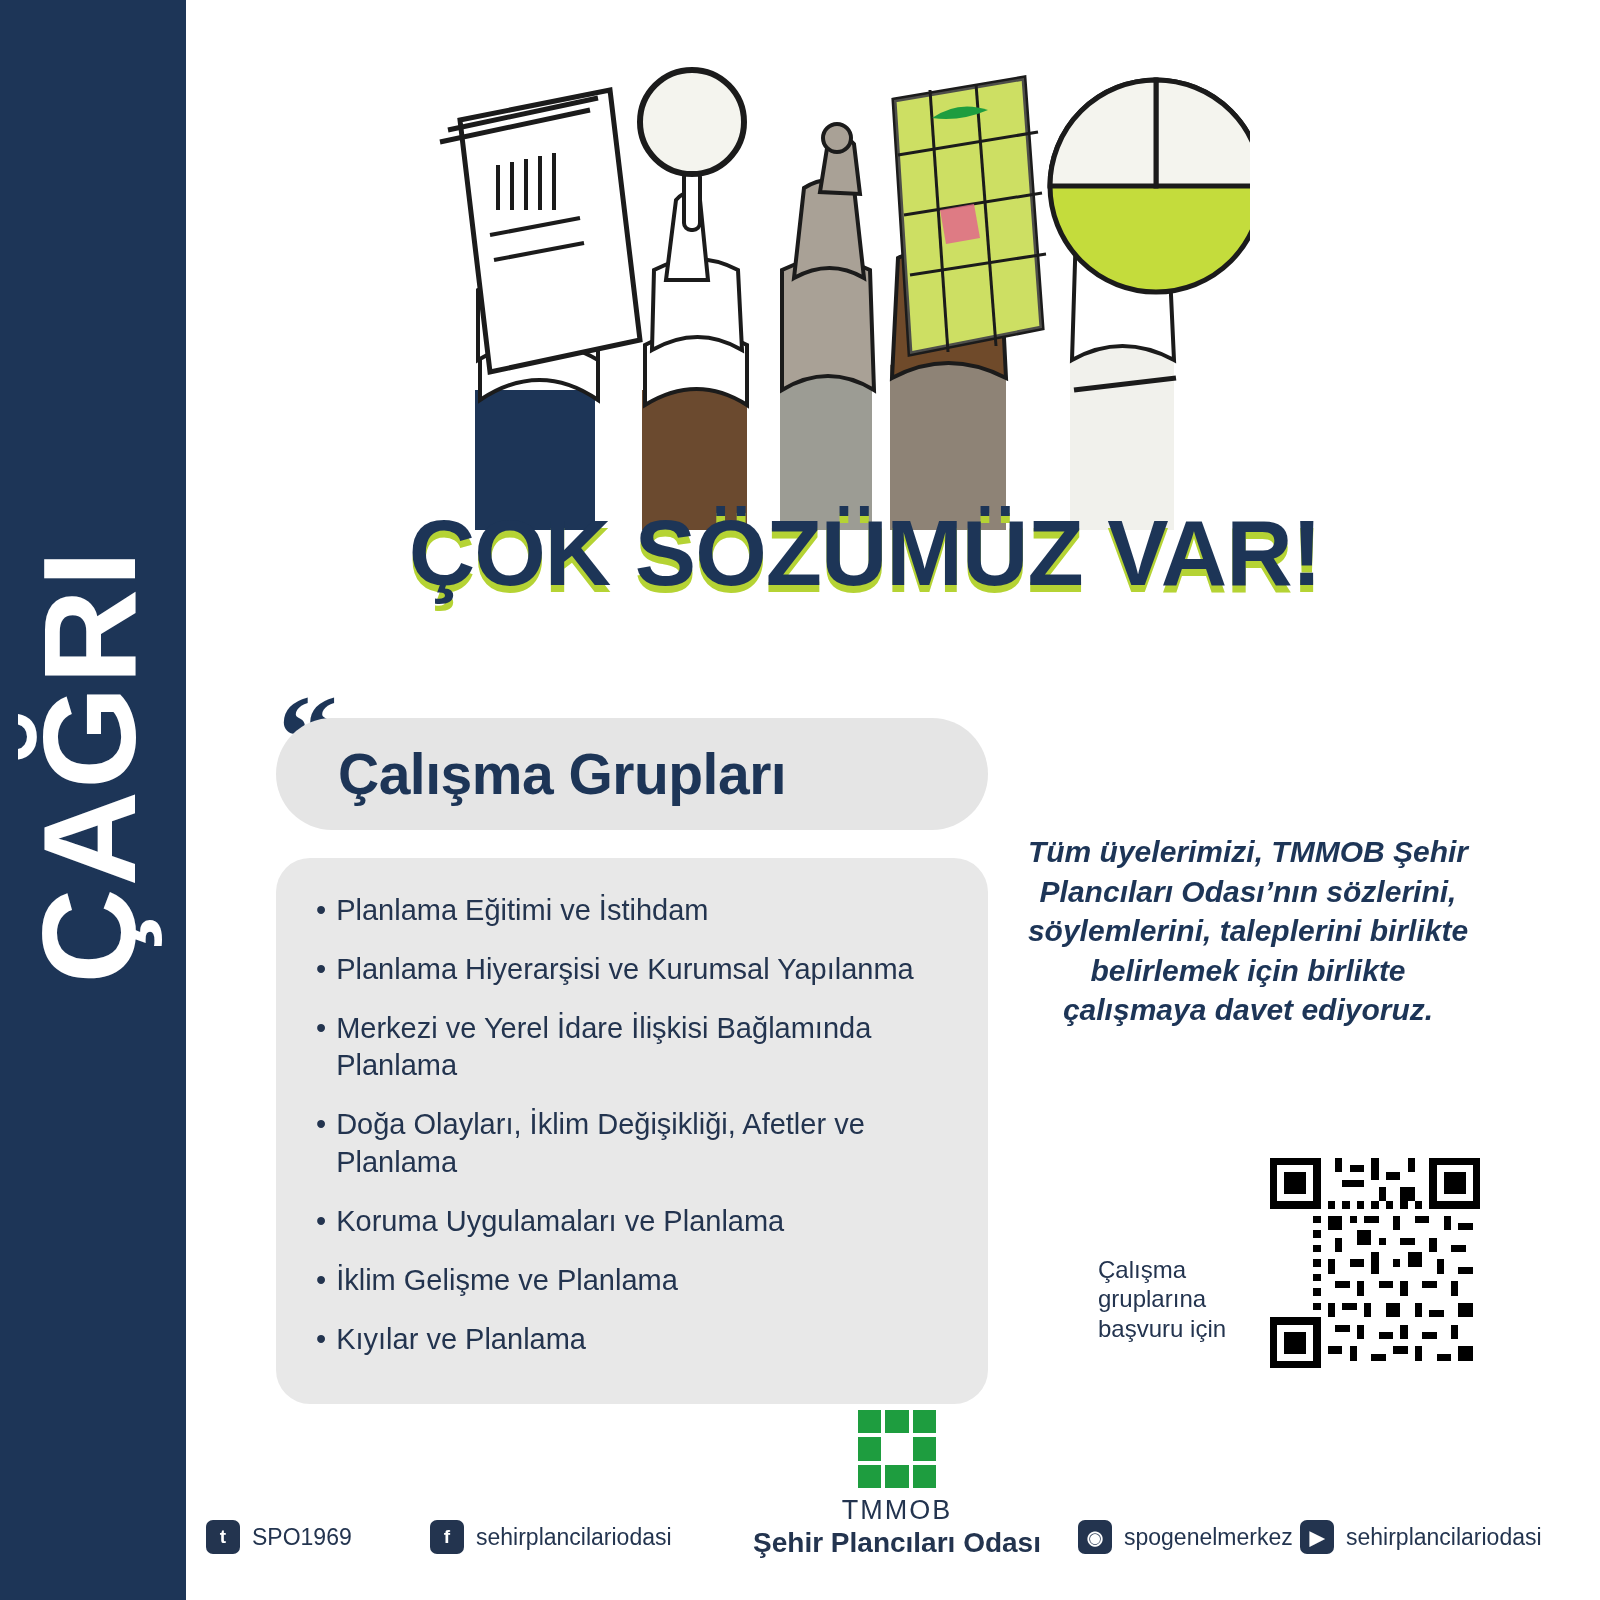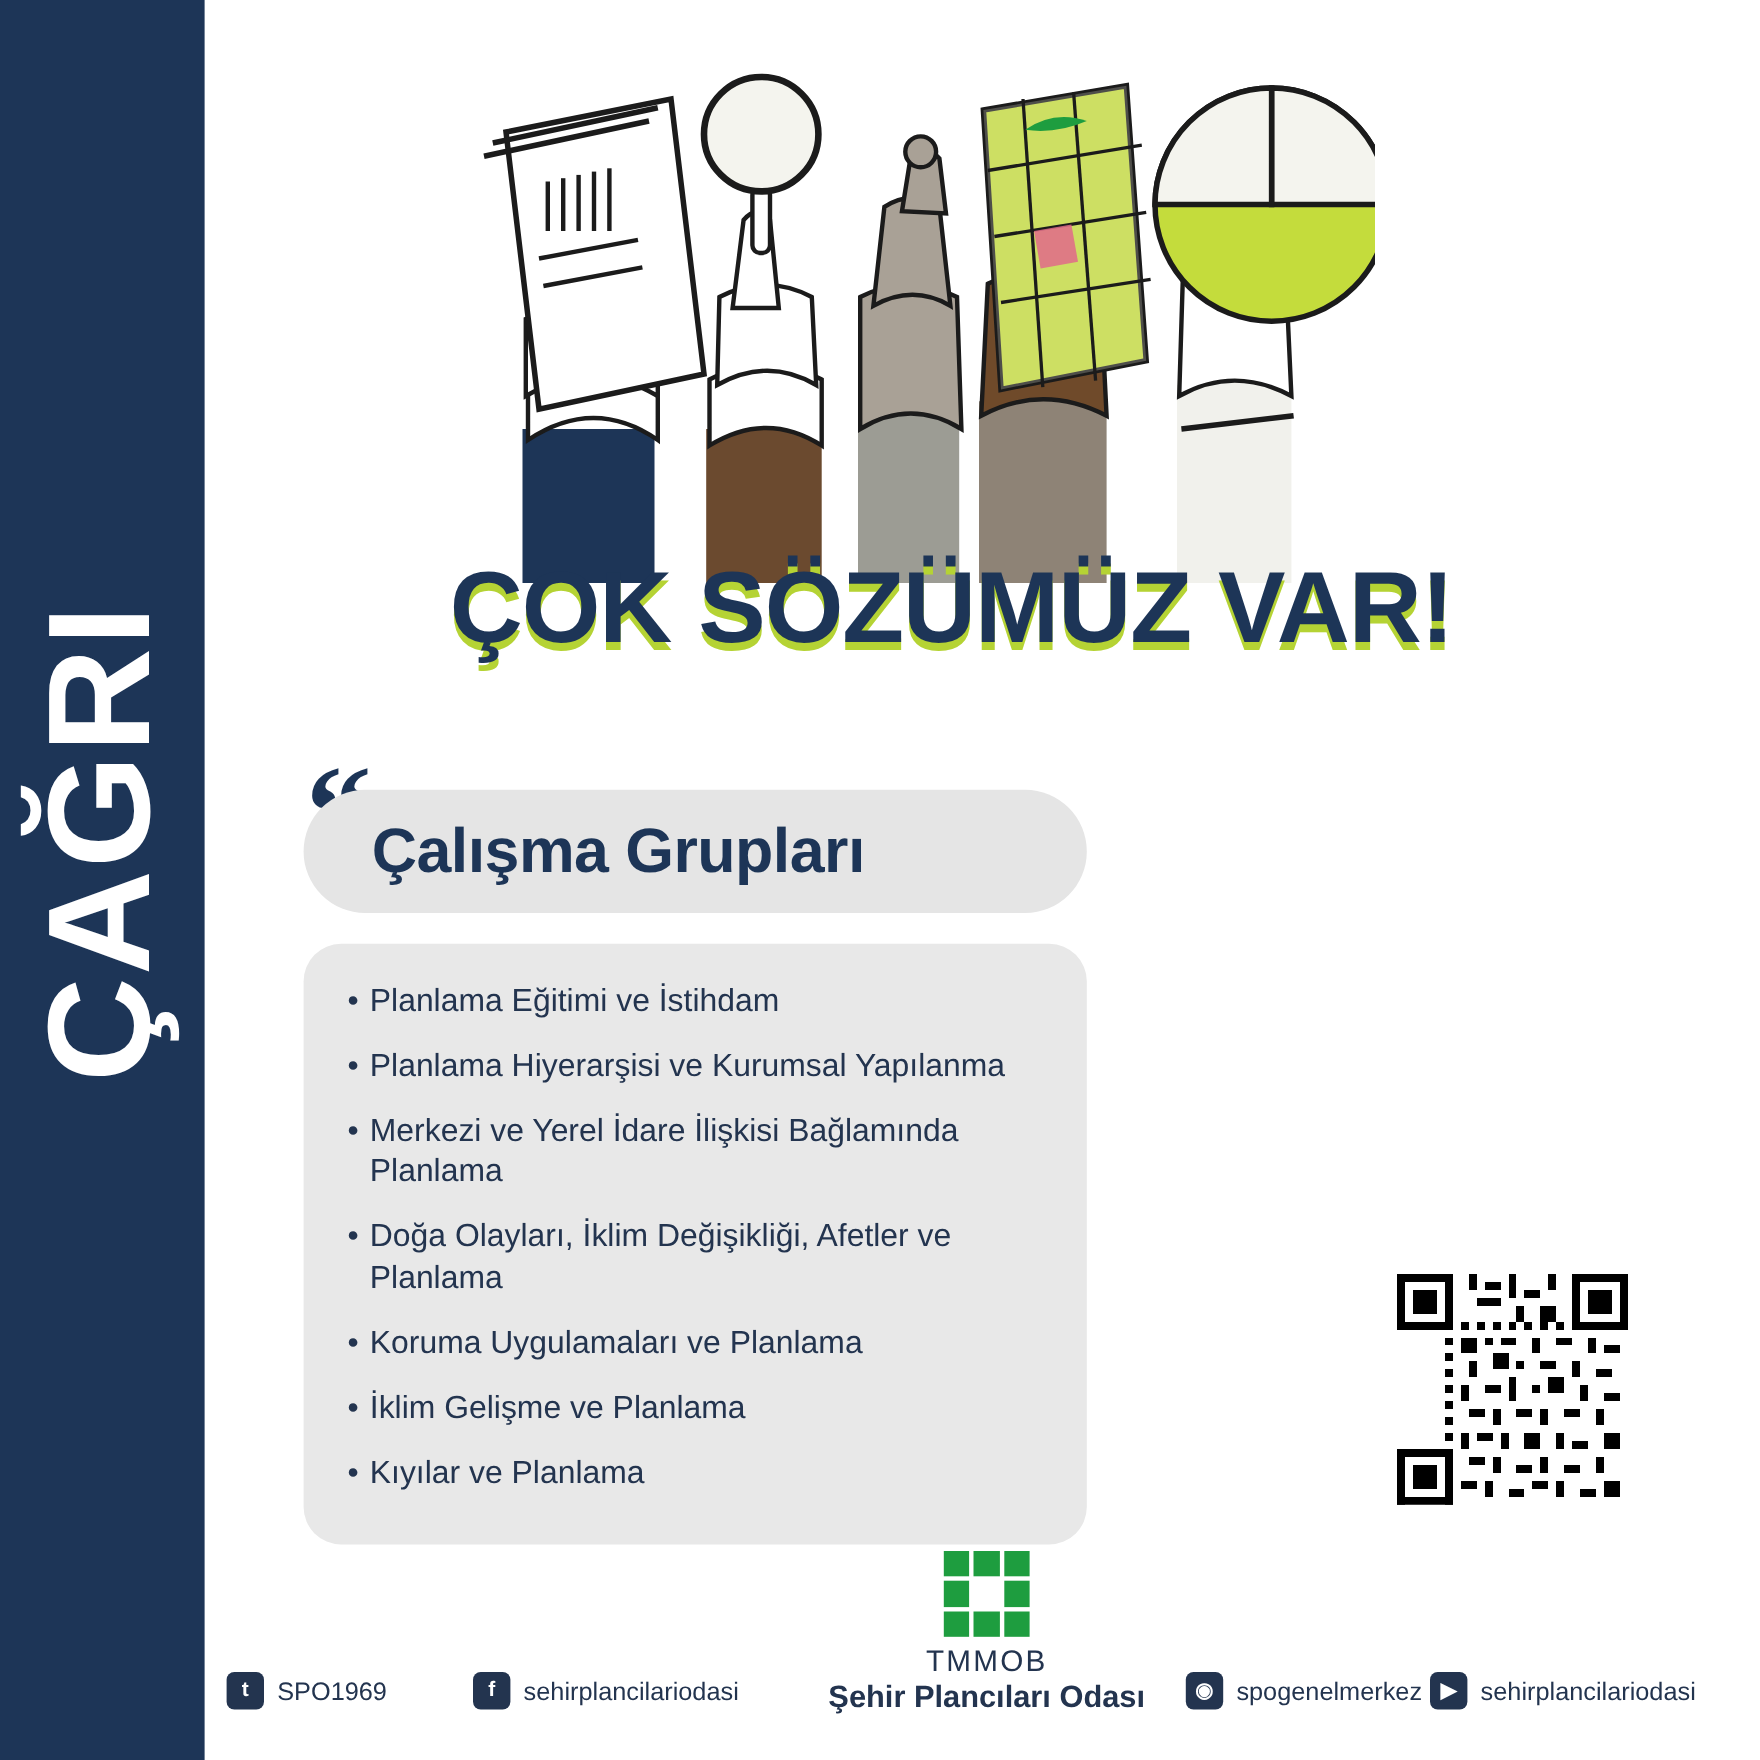--- a/index.html
+++ b/index.html
@@ -344,20 +344,21 @@
     <div class="list-item">
       <span class="bullet">•</span>
       <span>İklim Gelişme ve Planlama</span>
     </div>
     <div class="list-item">
       <span class="bullet">•</span>
       <span>Kıyılar ve Planlama</span>
     </div>
   </div>
 
+  <div class="invite">Tüm üyelerimizi, TMMOB Şehir Plancıları Odası’nın sözlerini, söylemlerini, taleplerini birlikte belirlemek için birlikte çalışmaya davet ediyoruz.</div>
 
   <div class="qr-box">
     <svg viewBox="0 0 29 29" width="210" height="210" shape-rendering="crispEdges" xmlns="http://www.w3.org/2000/svg">
       <rect width="29" height="29" fill="#ffffff"></rect>
       <g fill="#000000">
 
         <rect x="0" y="0" width="7" height="1"></rect>
           <rect x="0" y="6" width="7" height="1"></rect>
         <rect x="0" y="0" width="1" height="7"></rect>
           <rect x="6" y="0" width="1" height="7"></rect>
@@ -440,20 +441,21 @@
         <rect x="8" y="26" width="2" height="1"></rect>
           <rect x="11" y="26" width="1" height="2"></rect>
         <rect x="14" y="27" width="2" height="1"></rect>
           <rect x="17" y="26" width="2" height="1"></rect>
         <rect x="20" y="26" width="1" height="2"></rect>
           <rect x="23" y="27" width="2" height="1"></rect>
         <rect x="26" y="26" width="2" height="2"></rect>
       </g>
     </svg>
   </div>
+  <div class="qr-caption">Çalışma gruplarına başvuru için</div>
 
   <div class="logo-block">
     <div class="logo-mark">
       <span></span>
         <span></span>
         <span></span>
       <span></span>
         <span class="hole"></span>
         <span></span>
       <span></span>

